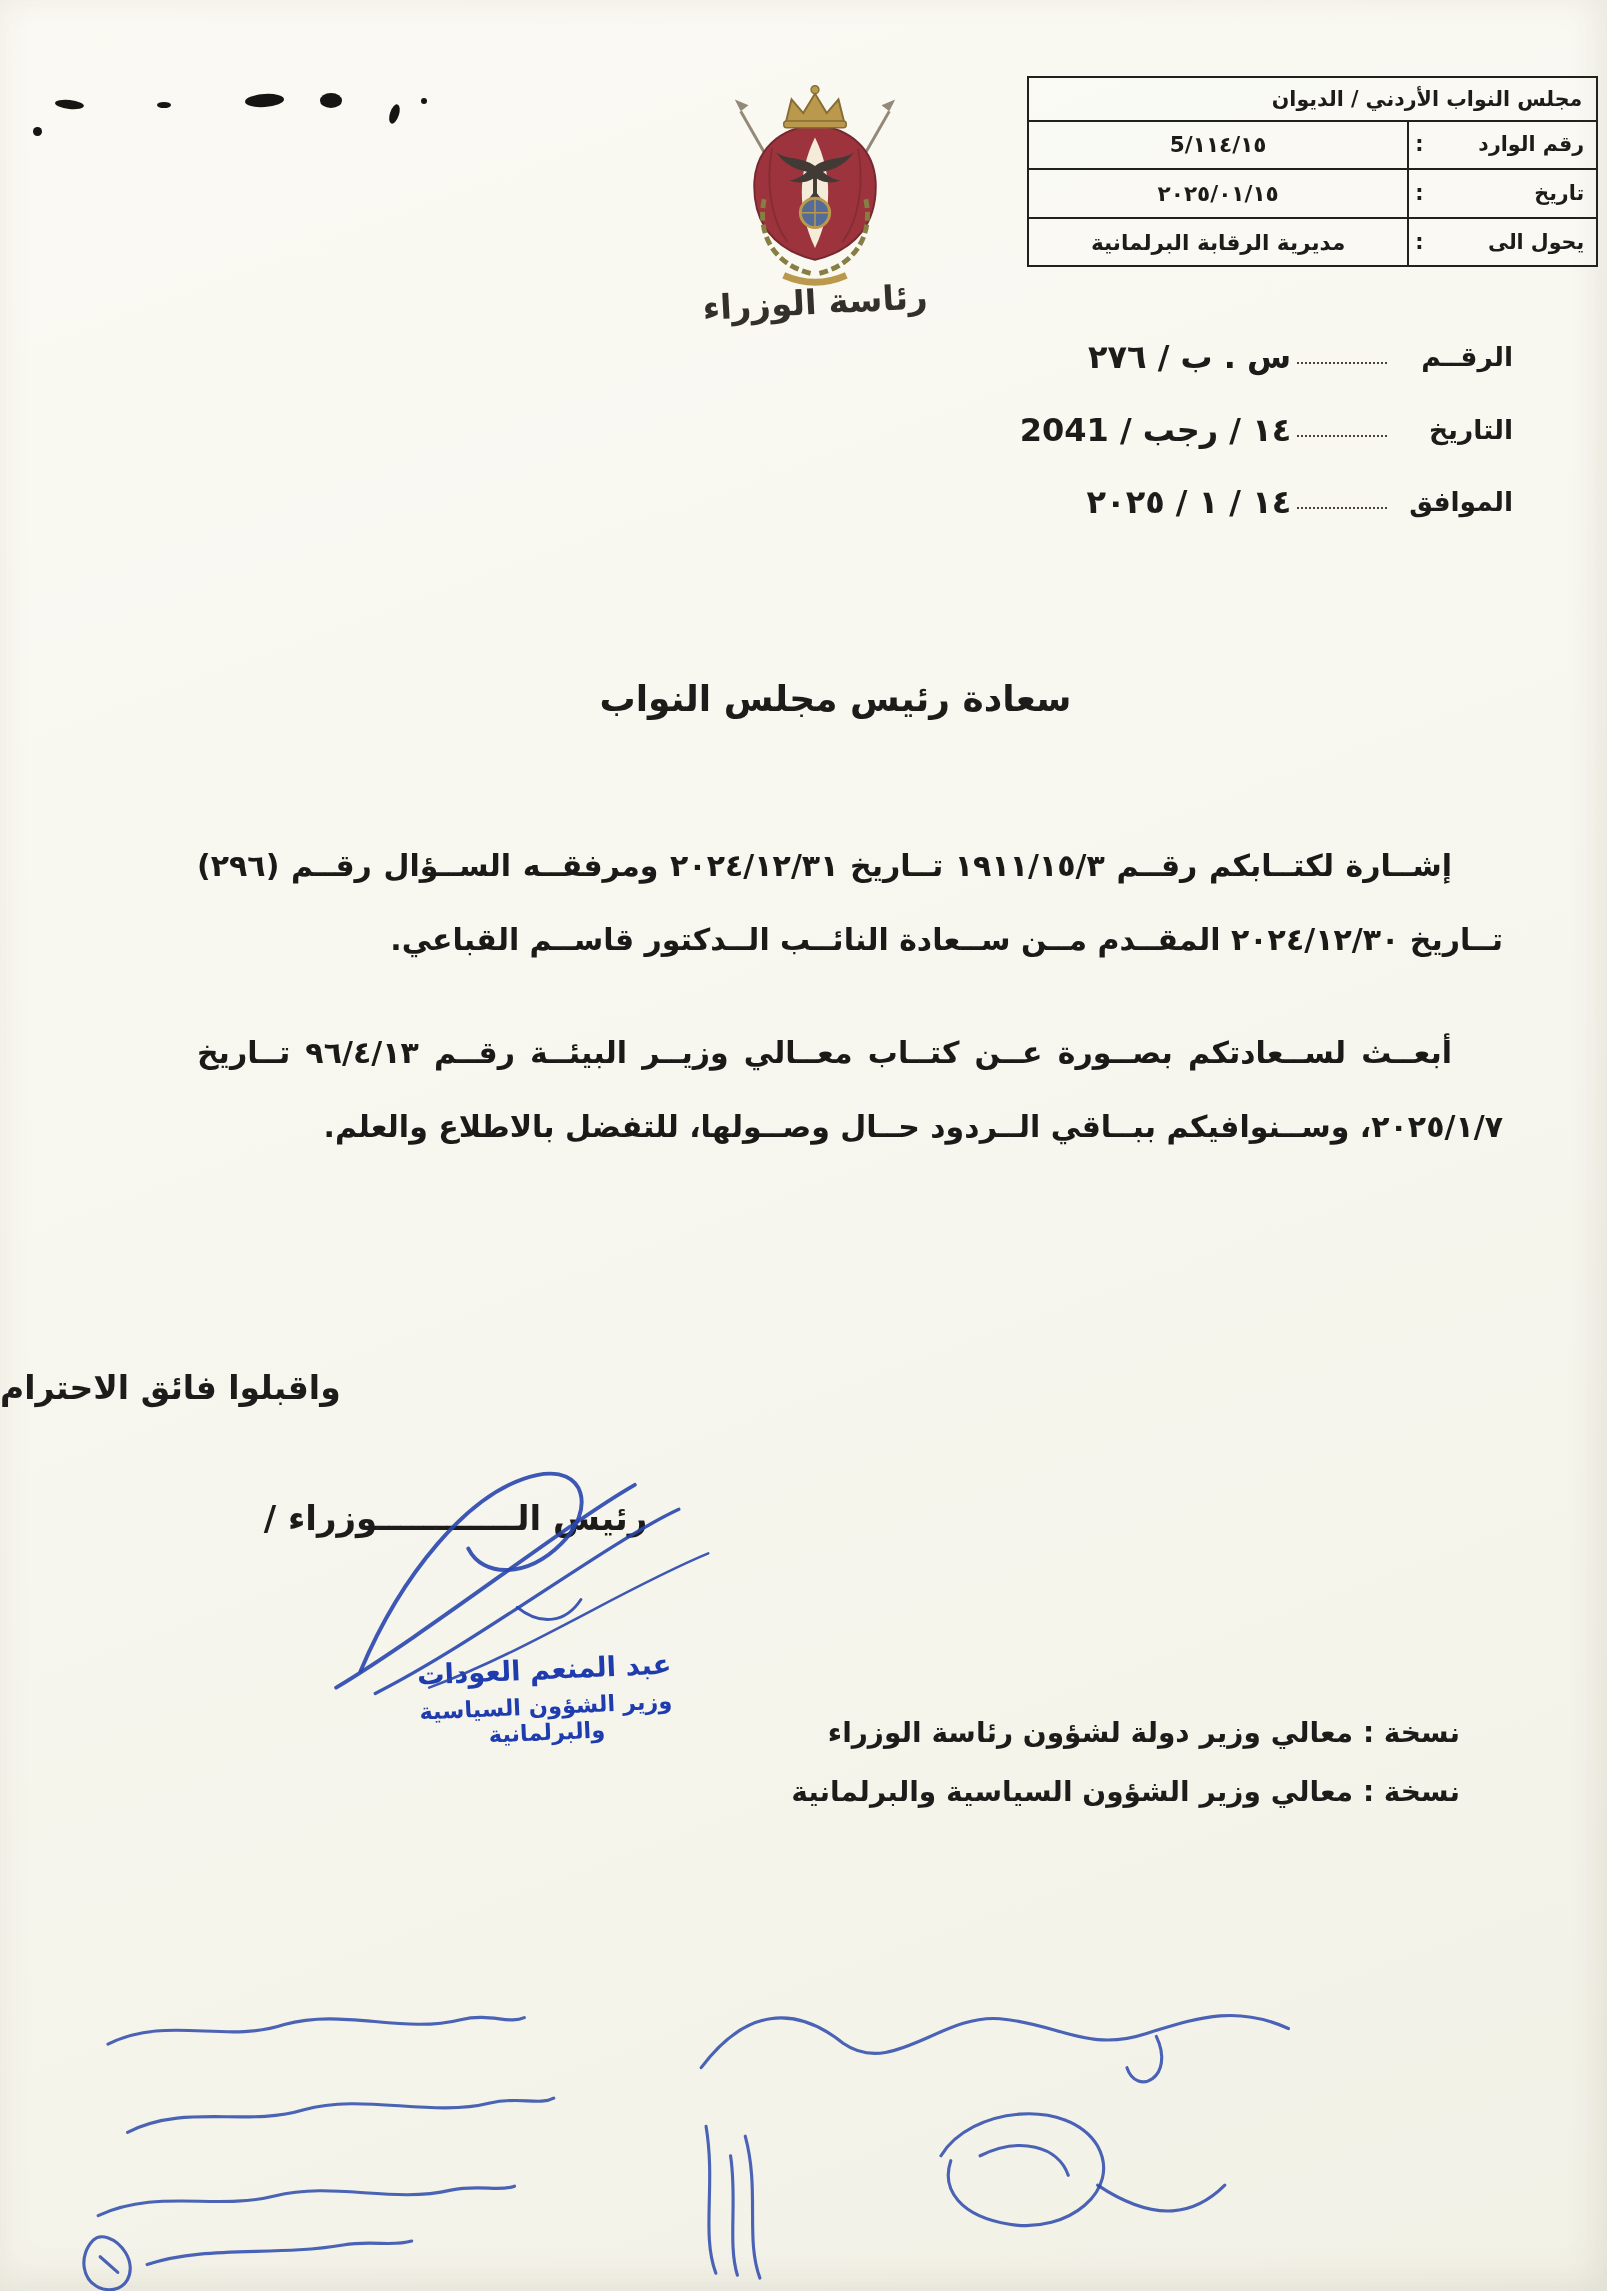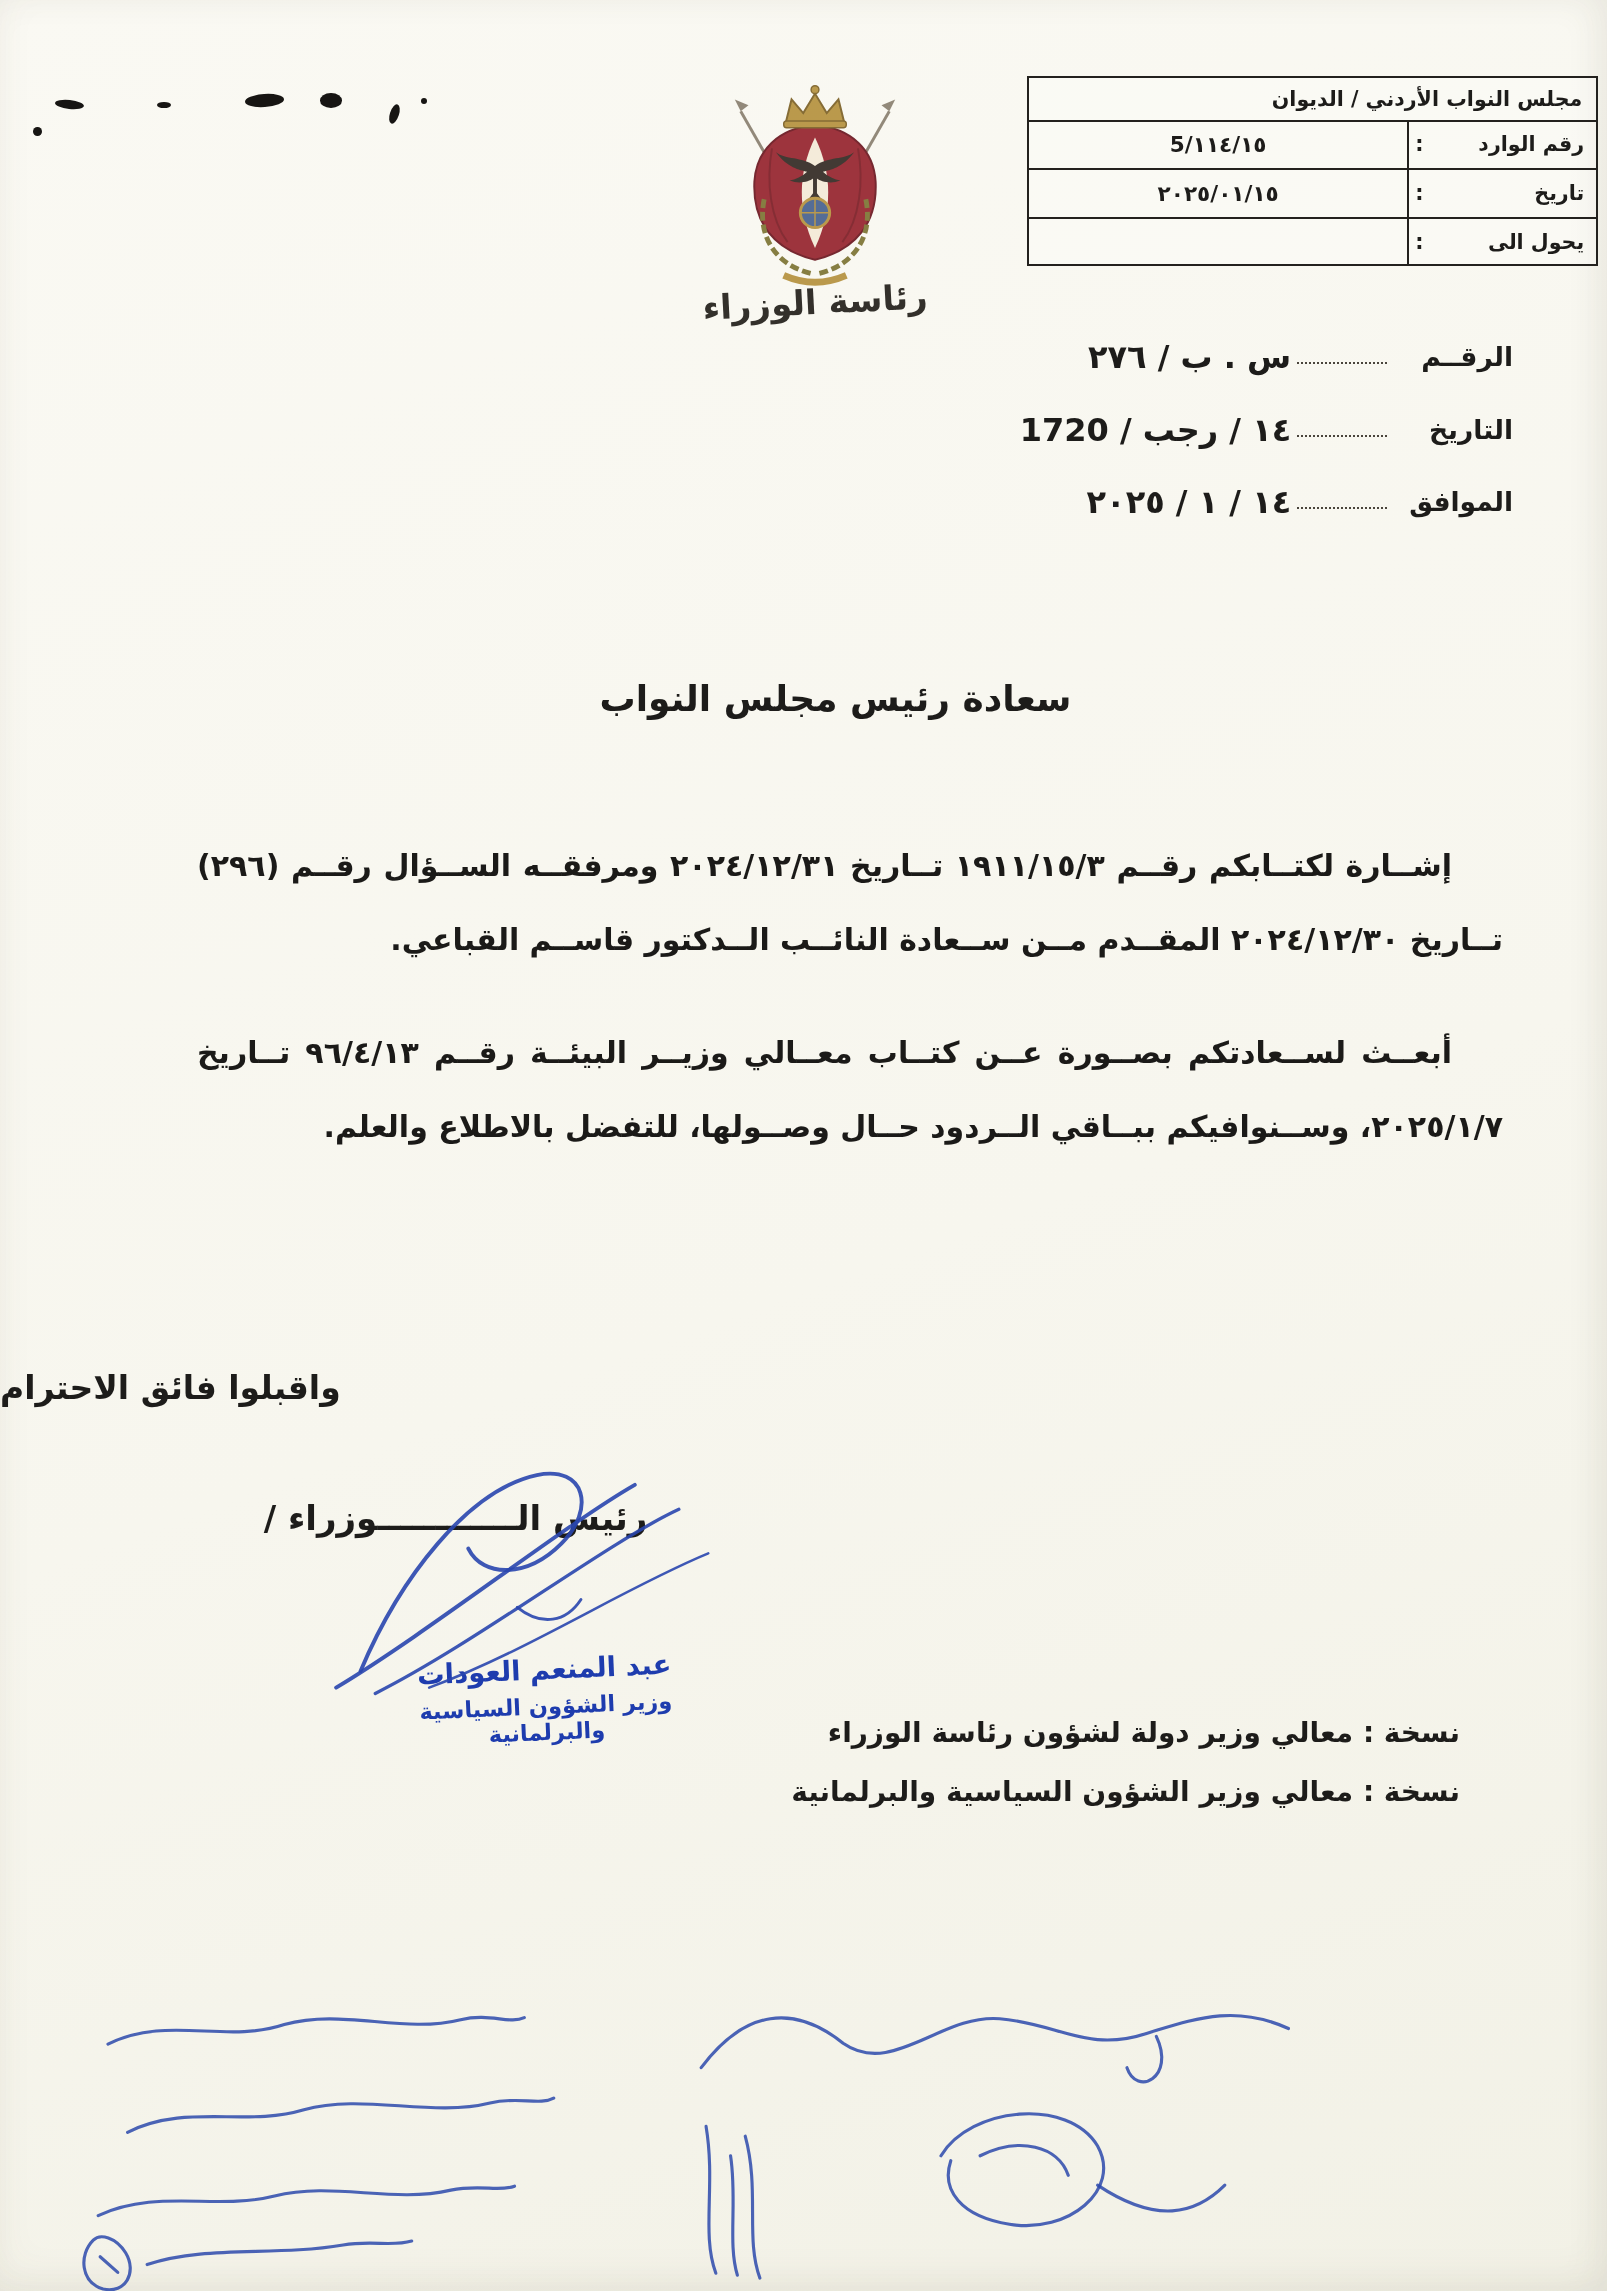--- a/index.html
+++ b/index.html
@@ -96,33 +96,34 @@
         <span>تاريخ</span>
         <span>:</span>
       </div>
       <div class="stamp-value">٢٠٢٥/٠١/١٥</div>
     </div>
     <div class="stamp-row">
       <div class="stamp-label">
         <span>يحول الى</span>
         <span>:</span>
       </div>
+      <div class="stamp-value">مديرية الرقابة البرلمانية</div>
     </div>
   </div>
 
   <div class="ref-block">
     <div class="ref-row">
       <div class="ref-label">الرقــم</div>
       <div class="ref-dots"></div>
       <div class="ref-value">س . ب / ٢٧٦</div>
     </div>
     <div class="ref-row">
       <div class="ref-label">التاريخ</div>
       <div class="ref-dots"></div>
-      <div class="ref-value">١٤ / رجب / 1720</div>
+      <div class="ref-value">١٤ / رجب / 2041</div>
     </div>
     <div class="ref-row">
       <div class="ref-label">الموافق</div>
       <div class="ref-dots"></div>
       <div class="ref-value">١٤ / ١ / ٢٠٢٥</div>
     </div>
   </div>
 
   <div class="salutation">سعادة رئيس مجلس النواب</div>
 

